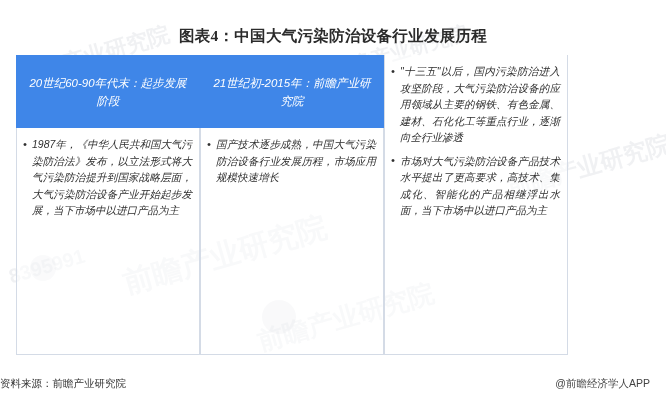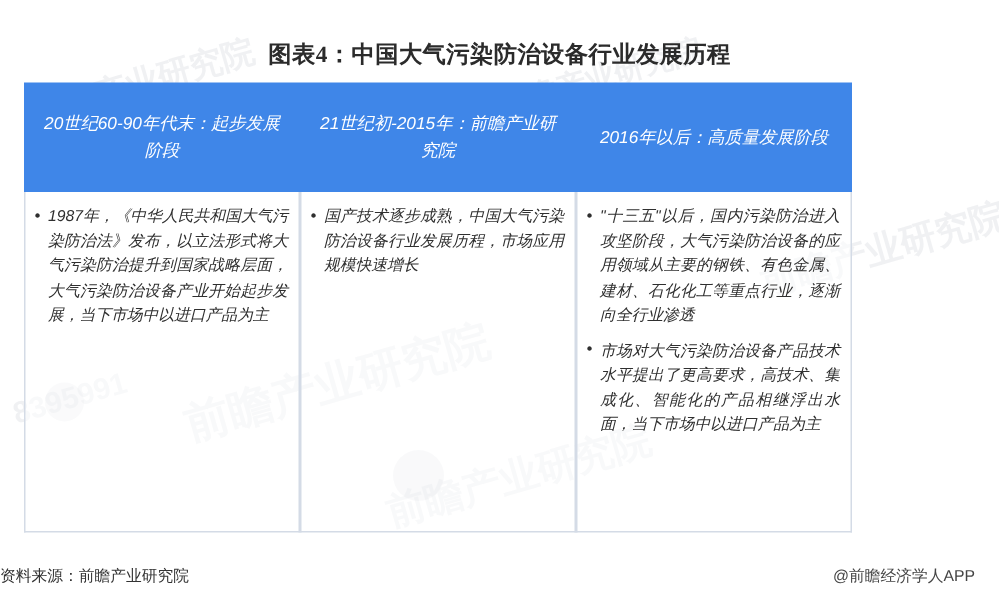--- a/index.html
+++ b/index.html
@@ -170,21 +170,20 @@
   <div class="card">
     <div class="card-header">21世纪初-2015年：前瞻产业研究院</div>
     <div class="card-body">
       <ul class="bullet-list">
         <li class="bullet-item">国产技术逐步成熟，中国大气污染防治设备行业发展历程，市场应用规模快速增长</li>
       </ul>
     </div>
   </div>
 
   <div class="card">
-    <div class="card-header">2016年以后：高质量发展阶段</div>
     <div class="card-body">
       <ul class="bullet-list">
         <li class="bullet-item">"十三五"以后，国内污染防治进入攻坚阶段，大气污染防治设备的应用领域从主要的钢铁、有色金属、建材、石化化工等重点行业，逐渐向全行业渗透</li>
         <li class="bullet-item">市场对大气污染防治设备产品技术水平提出了更高要求，高技术、集成化、智能化的产品相继浮出水面，当下市场中以进口产品为主</li>
       </ul>
     </div>
   </div>
 
 </div>
 

